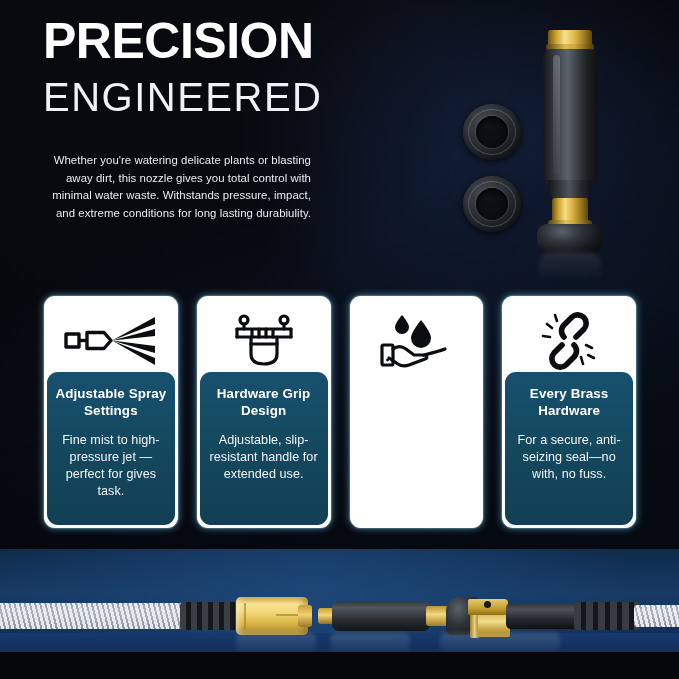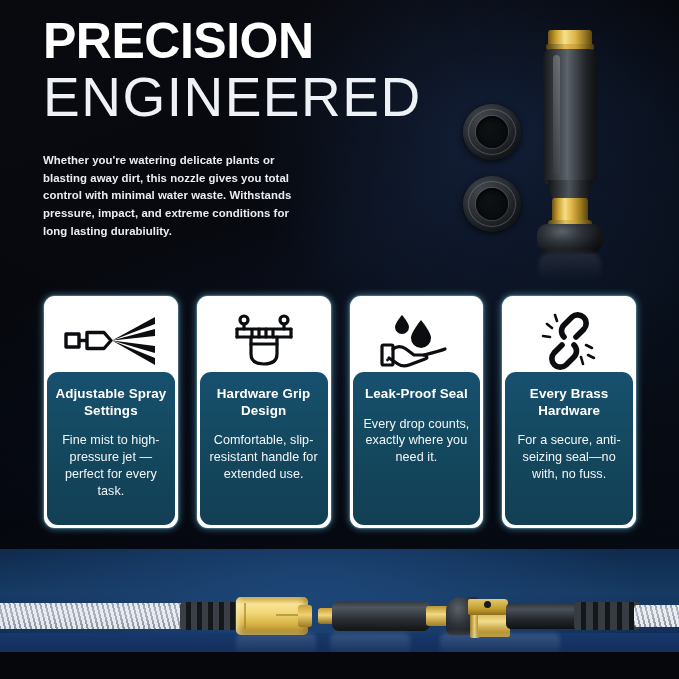--- a/index.html
+++ b/index.html
@@ -31,29 +31,29 @@
   
   .headline {
     position:absolute; left:43px; top:17px; width:400px;
   }
   .h-precision {
     font-size:50px; font-weight:bold; color:#ffffff;
     letter-spacing:-0.5px; line-height:0.96;
     font-stretch:condensed;
   }
   .h-engineered {
-    font-size:55px; font-weight:300; color:#eef2f6;
+    font-size:40px; font-weight:300; color:#eef2f6;
     letter-spacing:1.5px; line-height:1.12;
-    margin-top:2px;
+    margin-top:10px;
   }
 
   .body-copy {
     position:absolute; left:43px; top:152px; width:268px;
-    font-size:11.4px; font-weight:bold; color:#e9edf2;
-    line-height:1.55; letter-spacing:0.05px;
+    font-size:11.4px; font-weight:normal; color:#e9edf2;
+    line-height:1.55; letter-spacing:0.05px;text-align:right;
   }
 
   
   .product { position:absolute; left:455px; top:18px; width:224px; height:250px; }
 
   .nozzle { position:absolute; left:80px; top:12px; width:70px; height:205px; }
   .nz-collar {
     position:absolute; left:13px; top:0; width:44px; height:18px; border-radius:3px;
     background:linear-gradient(90deg,#6d5514 0%,#caa02c 18%,#f7e08a 38%,#e8c košt 50%,#d9b143 60%,#8a6b1b 88%,#5d470f 100%);
     background:linear-gradient(90deg,#6d5514 0%,#caa02c 18%,#f7e08a 38%,#dcb548 62%,#8a6b1b 88%,#5d470f 100%);
@@ -308,21 +308,21 @@
           <g fill="#0b0d10">
             <path d="M49 25.5 L92 2 L92 9 Z"></path>
             <path d="M49 25.5 L92 14 L92 21 Z"></path>
             <path d="M49 25.5 L92 31 L92 38 Z"></path>
             <path d="M49 25.5 L92 43 L92 50 Z"></path>
           </g>
         </svg>
       </div>
       <div class="card-panel">
         <div class="card-title">Adjustable Spray Settings</div>
-        <div class="card-desc">Fine mist to high-pressure jet — perfect for every task.</div>
+        <div class="card-desc">Fine mist to high-pressure jet — perfect for gives task.</div>
       </div>
     </div>
 
     <div class="card">
       <div class="card-icon">
         <svg width="62" height="56" viewBox="0 0 62 56">
           <g fill="none" stroke="#0b0d10" stroke-width="3.2" stroke-linejoin="round" stroke-linecap="round">
             <circle cx="11" cy="7" r="4"></circle>
             <circle cx="51" cy="7" r="4"></circle>
             <path d="M11 11v5M51 11v5"></path>
@@ -330,42 +330,38 @@
             <path d="M4 16v8M58 16v8"></path>
             <path d="M4 24h54"></path>
             <path d="M19 24v-7M26 24v-8M33 24v-8M40 24v-7"></path>
             <path d="M18 24v17c0 6 4 10 13 10s13-4 13-10V24"></path>
             <path d="M18 31h26"></path>
           </g>
         </svg>
       </div>
       <div class="card-panel">
         <div class="card-title">Hardware Grip Design</div>
-        <div class="card-desc">Comfortable, slip-resistant handle for extended use.</div>
+        <div class="card-desc">Adjustable, slip-resistant handle for extended use.</div>
       </div>
     </div>
 
     <div class="card">
       <div class="card-icon">
         <svg width="74" height="58" viewBox="0 0 74 58">
           <g fill="#0b0d10">
             <path d="M23 3c0 0-7 8-7 12a7 7 0 0 0 14 0c0-4-7-12-7-12z"></path>
             <path d="M42 8c0 0-10 12-10 18a10 10 0 0 0 20 0c0-6-10-18-10-18z"></path>
           </g>
           <g fill="none" stroke="#0b0d10" stroke-width="3.2" stroke-linejoin="round" stroke-linecap="round">
             <rect x="3" y="33" width="11" height="20" rx="1.5"></rect>
             <circle cx="8.5" cy="48" r="1.4" fill="#0b0d10" stroke="none"></circle>
             <path d="M14 37c4-3 9-3 13 0l8 6h10c3 0 4 3 1 4l-16 6c-4 1.5-8 1-11-1l-9-6"></path>
             <path d="M45 43c8-2 16-4 21-6"></path>
           </g>
         </svg>
-      </div>
-      <div class="card-panel">
-        <div class="card-title">Leak-Proof Seal</div>
-        <div class="card-desc">Every drop counts, exactly where you need it.</div>
       </div>
     </div>
 
     <div class="card">
       <div class="card-icon">
         <svg width="62" height="58" viewBox="0 0 62 58">
           <g fill="none" stroke="#0b0d10" stroke-width="5.6" stroke-linecap="round">
             <path d="M24 33 L16 41 a8.5 8.5 0 0 0 12 12 l8-8 a8.5 8.5 0 0 0 0-12"></path>
             <path d="M38 25 L46 17 a8.5 8.5 0 0 0-12-12 l-8 8 a8.5 8.5 0 0 0 0 12"></path>
           </g>

